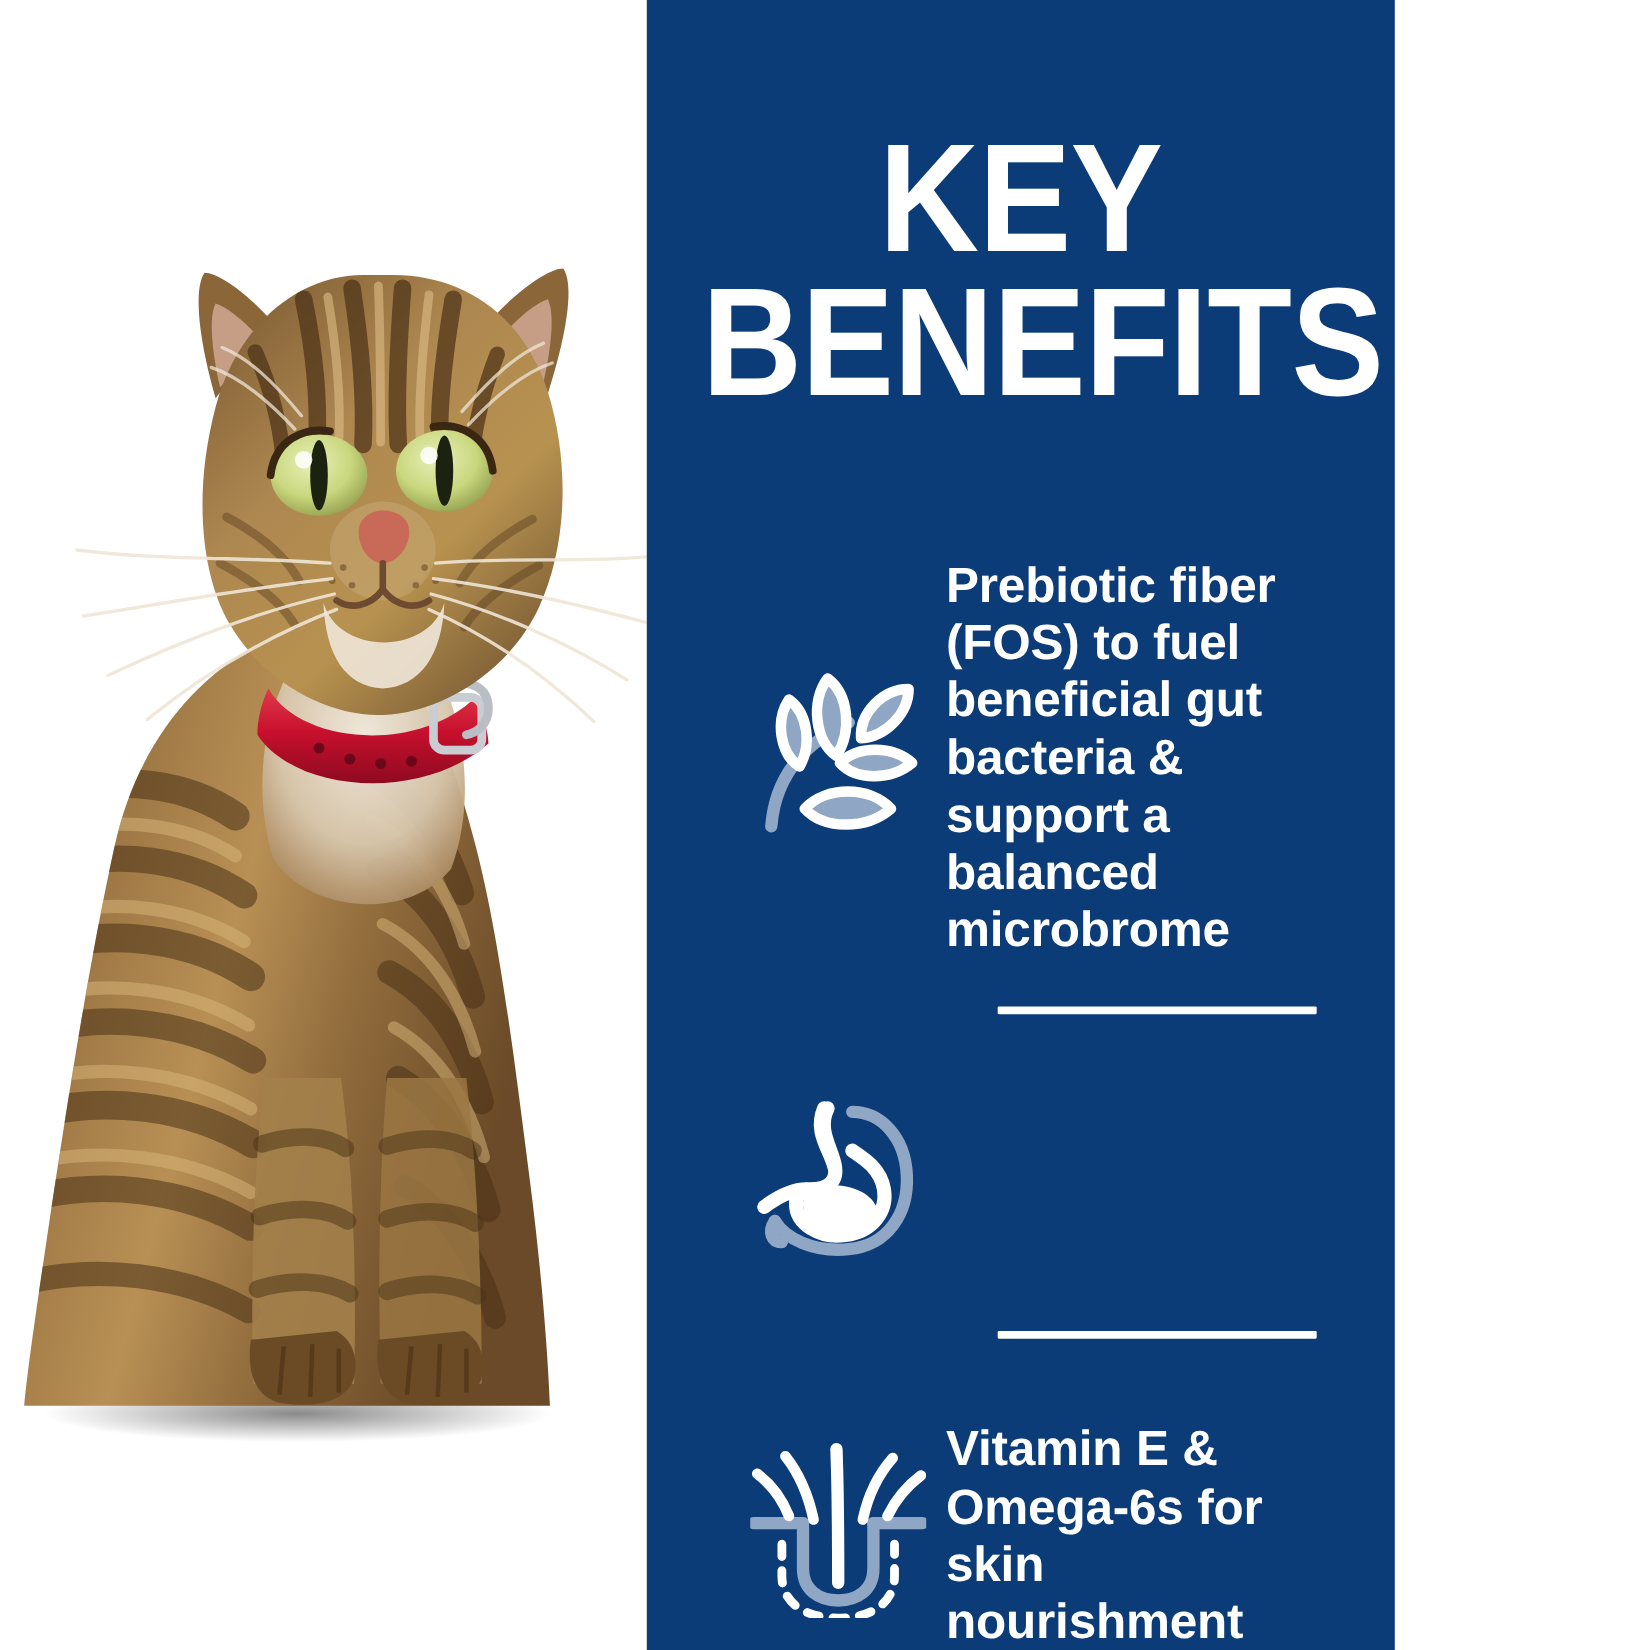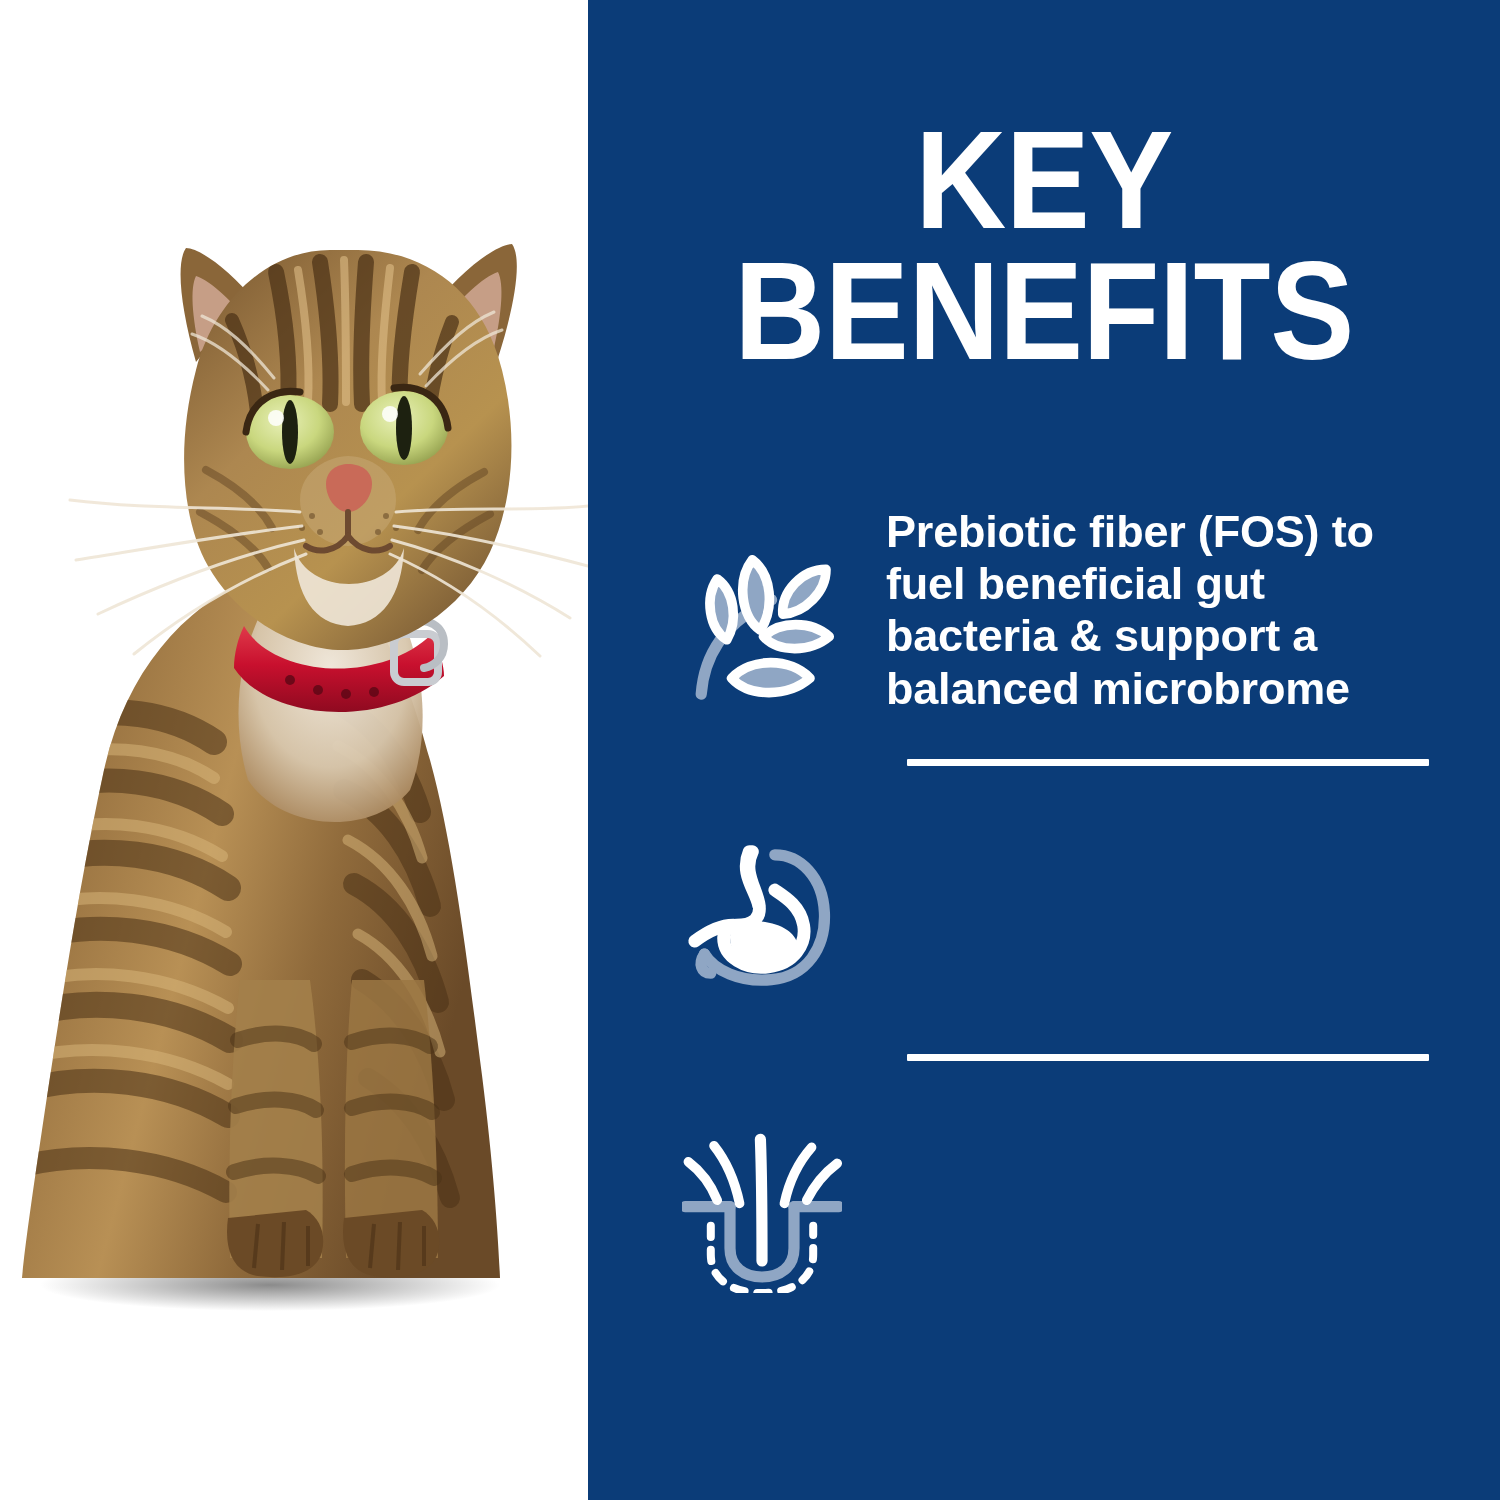--- a/index.html
+++ b/index.html
@@ -4,21 +4,21 @@
 <style>
   * { margin:0; padding:0; box-sizing:border-box; }
   html,body { width:1500px; height:1500px; }
   body {
     font-family:"Liberation Sans", sans-serif;
     background:#ffffff;
     overflow:hidden;
   }
   .page {
     position:relative;
-    width:1500px;
+    width:1268px;
     height:1500px;
     display:flex;
     background:#ffffff;
   }
 
   
   .photo-panel {
     position:relative;
     width:588px;
     height:1500px;
@@ -61,22 +61,22 @@
   .title-line.l2 { font-size:140px; transform:scaleX(0.90); margin-top:8px; }
 
   .benefit-list {
     position:absolute;
     left:88px;
     right:66px;
     top:500px;
   }
   .benefit {
     display:flex;
-    align-items:flex-end;
-    gap:38px;
+    align-items:center;
+    gap:12px;
   }
   .b1 { margin-top:0px; }
   .b2 { margin-top:72px; }
   .b3 { margin-top:68px; }
 
   .benefit-icon {
     flex:0 0 172px;
     width:172px;
     height:172px;
     display:flex;
@@ -393,17 +393,18 @@
             <path d="M18 58 L18 76 C18 92 32 100 50 100 C68 100 82 92 82 76 L82 58" fill="none" stroke="#ffffff" stroke-width="5" stroke-linecap="round" stroke-dasharray="7 8"></path>
 
             <path d="M50 80 C50 56 50 30 49 4" fill="none" stroke="#ffffff" stroke-width="7" stroke-linecap="round"></path>
 
             <path d="M36 44 C33 30 28 18 20 8" fill="none" stroke="#ffffff" stroke-width="6" stroke-linecap="round"></path>
             <path d="M64 44 C67 30 73 18 81 9" fill="none" stroke="#ffffff" stroke-width="6" stroke-linecap="round"></path>
             <path d="M22 42 C18 32 12 24 4 18" fill="none" stroke="#ffffff" stroke-width="6" stroke-linecap="round"></path>
             <path d="M78 42 C83 32 89 25 97 19" fill="none" stroke="#ffffff" stroke-width="6" stroke-linecap="round"></path>
           </svg>
         </div>
+        <div class="benefit-text">Vitamin E &amp; Omega-6s for skin nourishment</div>
       </div>
 
     </div>
   </div>
 </div>
 
 </body></html>

